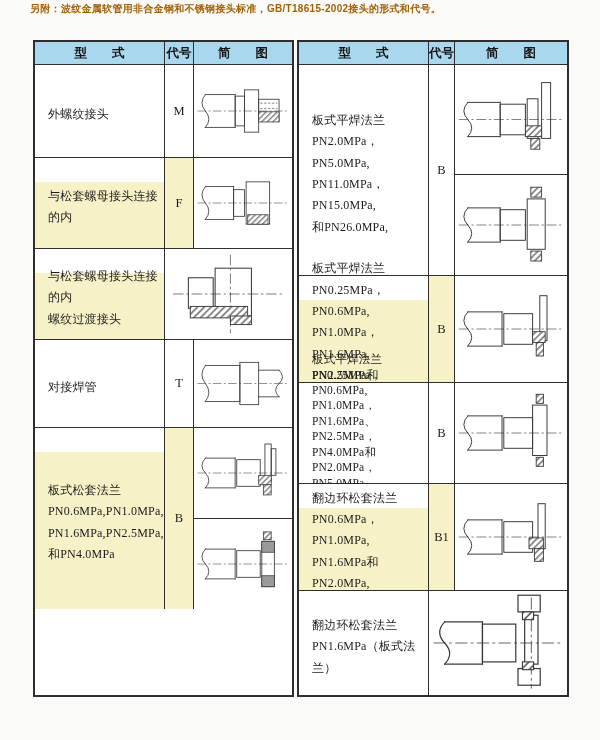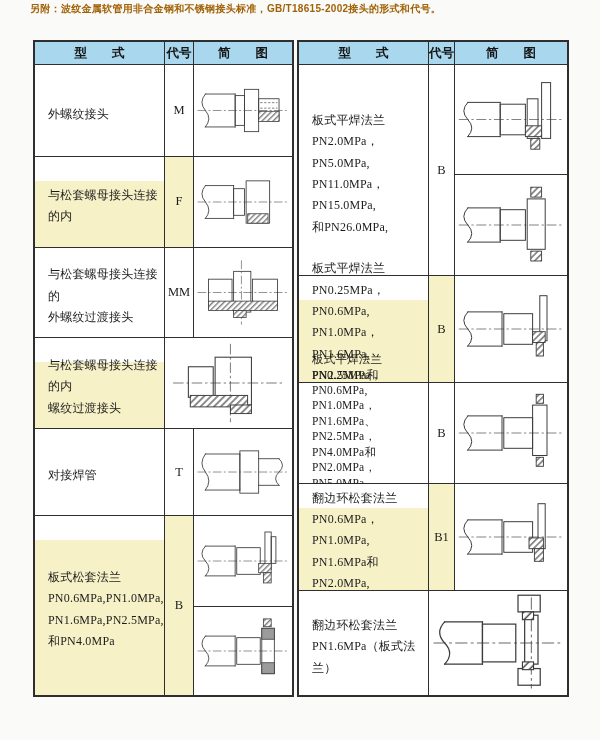--- a/index.html
+++ b/index.html
@@ -135,40 +135,20 @@
                 <line x1="48" y1="24" x2="48" y2="66" stroke="#3b3b3b" stroke-width="1.1" fill="none" stroke-linecap="square"></line>
                 <rect x="48" y="28" width="14" height="34" stroke="#3b3b3b" stroke-width="1.1" fill="none" stroke-linecap="square"></rect>
                 <rect x="64" y="18" width="30" height="54" stroke="#3b3b3b" stroke-width="1.1" fill="none" stroke-linecap="square"></rect>
                 <rect x="66" y="60" width="26" height="12" fill="url(#hatch45)" stroke="#3b3b3b" stroke-width="1"></rect>
               </svg>
             </div>
           </div>
       </div>
     </div>
 
-    <div class="row" style="height:90px">
-      <div class="cell type">与松套螺母接头连接的
-外螺纹过渡接头</div>
-      <div class="cell code">MM</div>
-      <div class="cell diag">
-        <div class="dgwrap">
-            <div class="dg">
-              <svg viewBox="0 0 120 90" preserveAspectRatio="xMidYMid meet">
-                <line x1="2" y1="45" x2="118" y2="45" stroke="#3b3b3b" stroke-width="0.7" stroke-dasharray="11 3 2.5 3"></line>
-                <line x1="58" y1="4" x2="58" y2="86" stroke="#3b3b3b" stroke-width="0.7" stroke-dasharray="11 3 2.5 3"></line>
-                <rect x="16" y="28" width="30" height="38" stroke="#3b3b3b" stroke-width="1.1" fill="none" stroke-linecap="square"></rect>
-                <rect x="48" y="18" width="22" height="52" stroke="#3b3b3b" stroke-width="1.1" fill="none" stroke-linecap="square"></rect>
-                <rect x="72" y="28" width="32" height="38" stroke="#3b3b3b" stroke-width="1.1" fill="none" stroke-linecap="square"></rect>
-                <rect x="16" y="56" width="88" height="12" fill="url(#hatch45)" stroke="#3b3b3b" stroke-width="1"></rect>
-                <rect x="48" y="68" width="16" height="9" fill="url(#hatch45)" stroke="#3b3b3b" stroke-width="1"></rect>
-              </svg>
-            </div>
-          </div>
-      </div>
-    </div>
 
     <div class="row hl" style="height:91px">
       <div class="cell type">与松套螺母接头连接的内
 螺纹过渡接头</div>
       <div class="cell diag">
         <div class="dgwrap">
             <div class="dg">
               <svg viewBox="0 0 120 90" preserveAspectRatio="xMidYMid meet">
                 <line x1="2" y1="45" x2="118" y2="45" stroke="#3b3b3b" stroke-width="0.7" stroke-dasharray="11 3 2.5 3"></line>
                 <line x1="62" y1="4" x2="62" y2="86" stroke="#3b3b3b" stroke-width="0.7" stroke-dasharray="11 3 2.5 3"></line>

